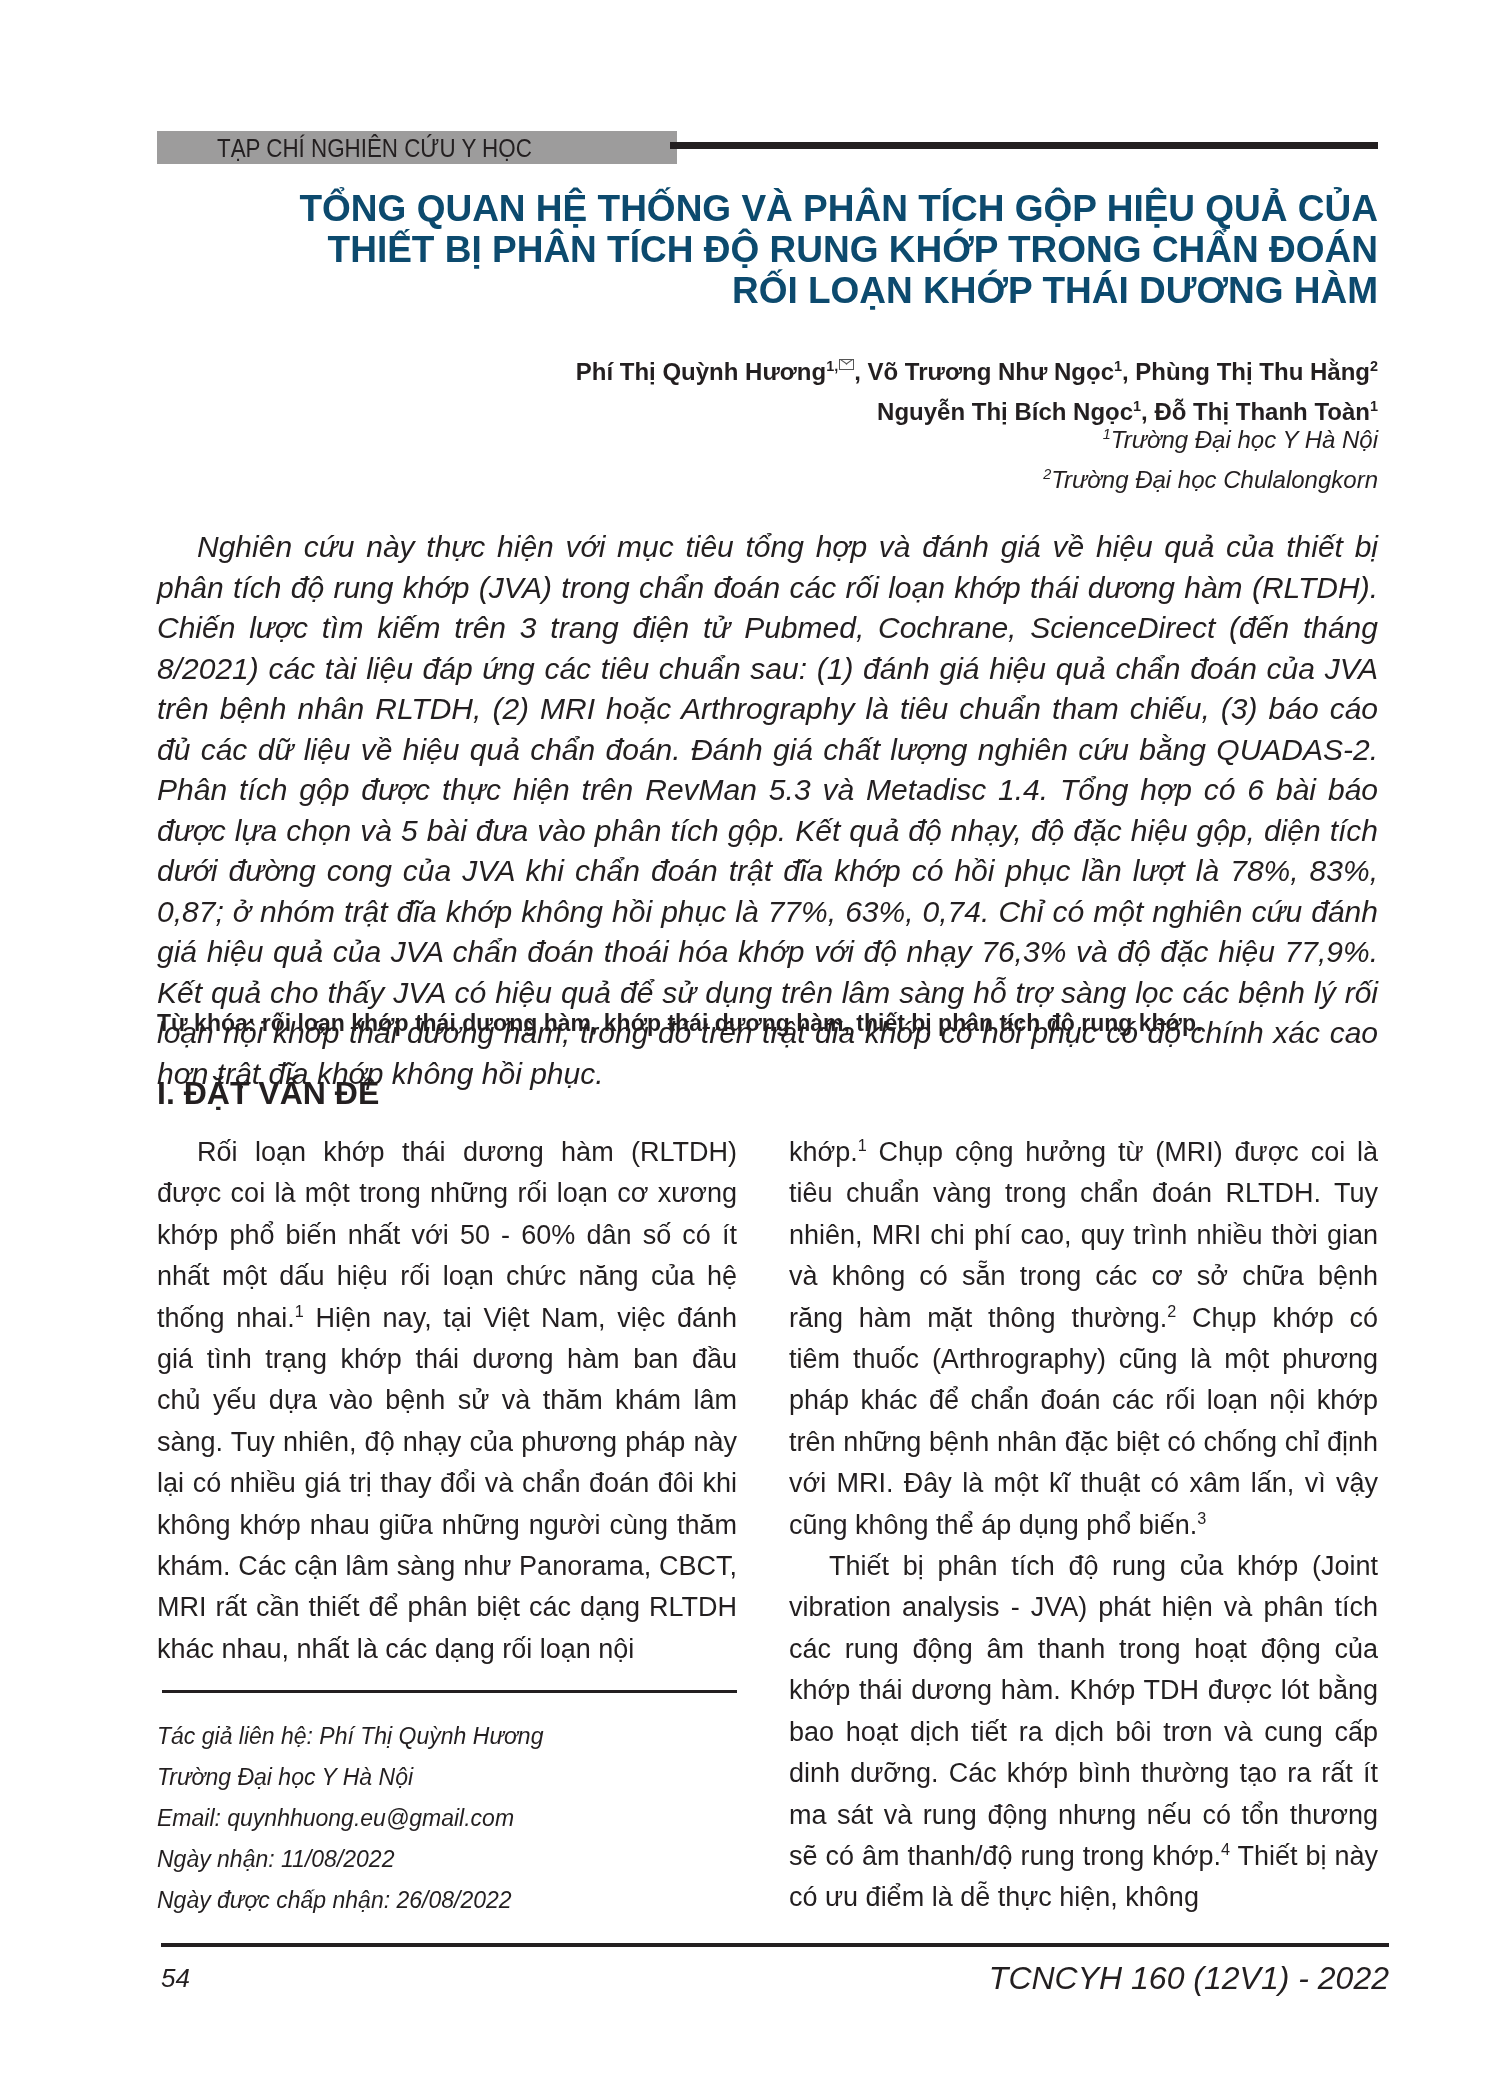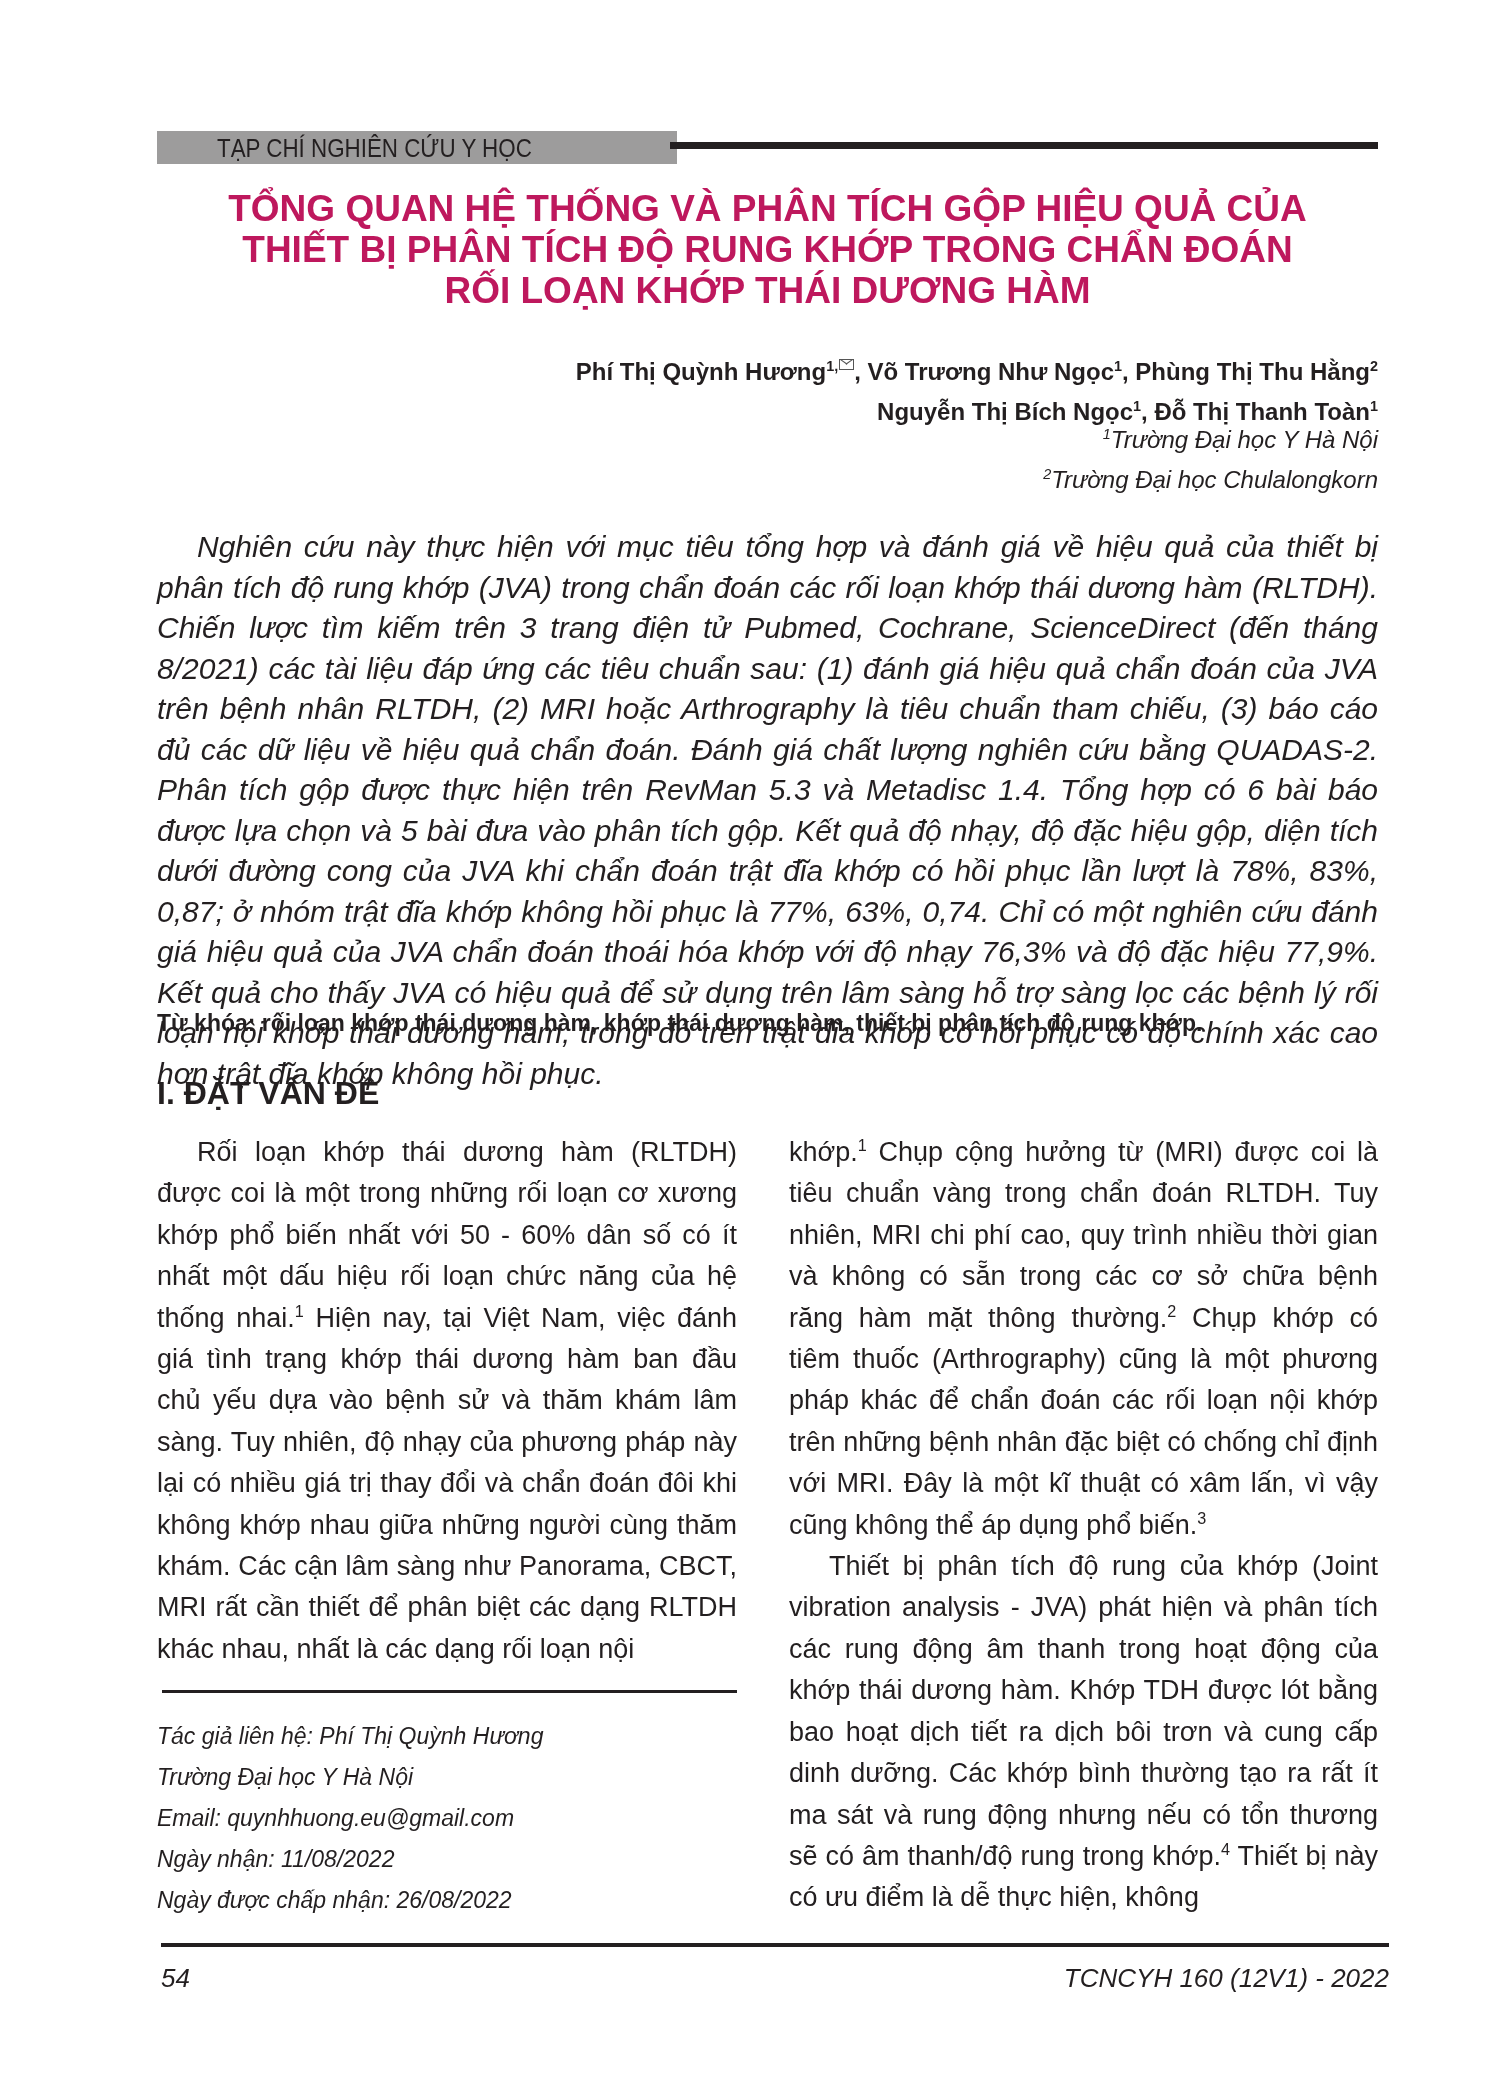--- a/index.html
+++ b/index.html
@@ -1,21 +1,21 @@
 <!DOCTYPE html>
 <html><head>
 <meta charset="utf-8">
 <style>
   html, body { margin: 0; padding: 0; background: #ffffff; }
   body { width: 1497px; height: 2079px; position: relative; overflow: hidden; color: #231f20; font-family: "Liberation Sans", sans-serif; }
   .abs { position: absolute; }
   #journal-box { left: 157px; top: 131px; width: 513px; height: 33px; background: #9d9c9c; padding-left: 7px; }
   #journal-name { position: absolute; left: 60px; top: 2px; font-size: 26px; line-height: 30px; color: #231f20; transform: scaleX(0.86); transform-origin: left center; white-space: nowrap; }
   #header-rule { left: 670px; top: 142px; width: 708px; height: 7px; background: #231f20; }
-  #title { left: 157px; top: 188px; width: 1221px; text-align: center; font-weight: bold; font-size: 37px; line-height: 41px; color: #be185d; }
+  #title { left: 157px; top: 188px; width: 1221px; text-align: right; font-weight: bold; font-size: 37px; line-height: 41px; color: #0c4a6e; }
   #title .tl { display: block; white-space: nowrap; }
   #authors { left: 157px; top: 338px; width: 1221px; text-align: right; font-weight: bold; font-size: 24px; line-height: 40px; margin-top: 14px; }
   #affils { left: 157px; top: 420px; width: 1221px; text-align: right; font-style: italic; font-size: 24px; line-height: 40px; }
   sup { font-size: 60%; line-height: 0; vertical-align: super; }
   .env { display: inline-block; width: 15px; height: 11px; border: 1px solid #555; position: relative; vertical-align: 10px; margin-left: 1px; box-sizing: border-box; overflow: hidden; }
   .env::before, .env::after { content: ""; position: absolute; top: -2px; width: 10px; height: 1px; background: #555; }
   .env::before { left: -1px; transform: rotate(35deg); transform-origin: left; }
   .env::after { right: -1px; transform: rotate(-35deg); transform-origin: right; }
   #abstract { left: 157px; top: 527px; width: 1221px; font-style: italic; font-size: 30px; line-height: 40.5px; text-align: justify; text-indent: 40px; }
   #keywords { left: 157px; top: 1008px; width: 1221px; font-weight: bold; font-size: 23px; line-height: 30px; }
@@ -23,21 +23,21 @@
   .col { font-size: 27px; line-height: 41.4px; text-align: justify; }
   .col p { margin: 0; text-indent: 40px; }
   .col p.noindent { text-indent: 0; }
   #col-left { left: 157px; top: 1132px; width: 580px; }
   #col-right { left: 789px; top: 1132px; width: 589px; }
   #footnote-rule { left: 162px; top: 1690px; width: 575px; height: 3px; background: #231f20; }
   #footnotes { left: 157px; top: 1716px; width: 580px; font-style: italic; font-size: 23px; line-height: 41px; }
   #footnotes div { white-space: nowrap; }
   #footer-rule { left: 161px; top: 1943px; width: 1228px; height: 4px; background: #231f20; }
   #page-number { left: 161px; top: 1962px; font-style: italic; font-size: 26px; line-height: 32px; }
-  #journal-issue { right: 108px; top: 1962px; font-style: italic; font-size: 26px; line-height: 32px; white-space: nowrap; }
+  #journal-issue { right: 108px; top: 1962px; font-style: italic; font-size: 32px; line-height: 32px; white-space: nowrap; }
 </style>
 </head>
 <body>
 
 <div class="abs" id="journal-box">
   <span id="journal-name">TẠP CHÍ NGHIÊN CỨU Y HỌC</span>
 </div>
 <div class="abs" id="header-rule"></div>
 
 <h1 class="abs" id="title" style="margin:0;">

